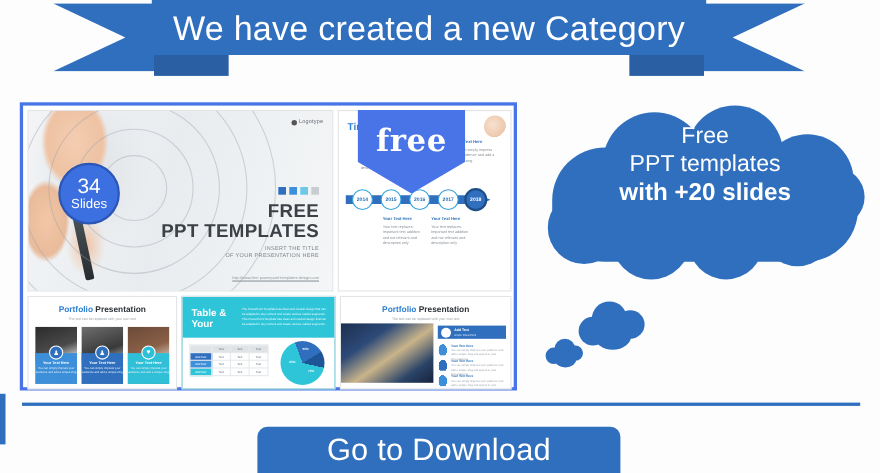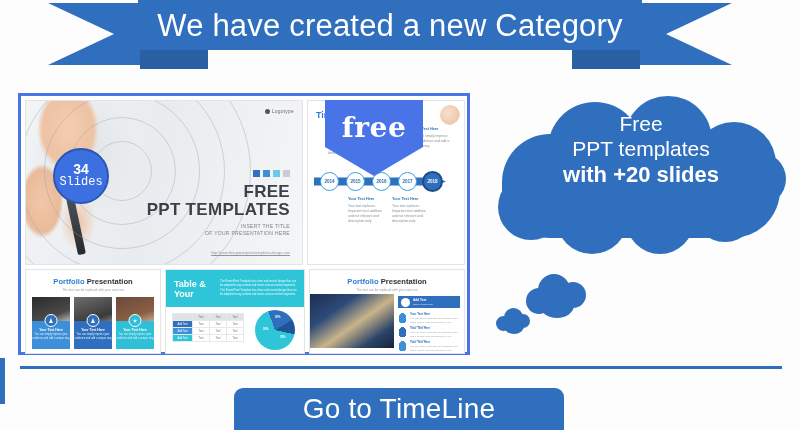--- a/index.html
+++ b/index.html
@@ -292,22 +292,22 @@
         <div class="cover-sub">
           <div>INSERT THE TITLE</div>
           <div>OF YOUR PRESENTATION HERE</div>
         </div>
         <div class="cover-url">http://www.free-powerpoint-templates-design.com</div>
       </div>
 
       <div style="position:absolute;left:28px;top:48px;width:56px;height:56px;border-radius:50%;
                   background:#3C6FE0;border:2px solid #2b56b5;display:flex;flex-direction:column;
                   align-items:center;justify-content:center;color:#fff;z-index:9;">
-        <div style="font-size:14px;font-weight:bold;line-height:1;">34</div>
-        <div style="font-size:12px;line-height:1.1;font-family:Liberation Mono, monospace;">Slides</div>
+        <div style="font-size:19px;font-weight:normal;line-height:1;">34</div>
+        <div style="font-size:12px;line-height:1.1;">Slides</div>
       </div>
 
       <div class="slide-timeline">
         <div class="tl-title"><b>TimeLine</b><span> Layout</span></div>
         <div class="tl-corner"></div>
 
         <div class="tl-cap" style="left:20px; top:28px;"><span class="h">Your Text  Here</span><span>Your text replaces. Important text addition and not relevant and description only</span></div>
         <div class="tl-cap" style="left:62px; top:28px;"><span class="h">Your Text  Here</span><span>Your text replaces. Important text addition and not relevant and description only</span></div>
         <div class="tl-cap hl" style="left:104px;top:26px;"><span class="h">Your Text  Here</span><span>You can simply impress your audience and add a unique zing</span></div>
         <div class="tl-cap" style="left:40px; top:96px;"><span class="h">Your Text  Here</span><span>Your text replaces. Important text addition and not relevant and description only</span></div>
@@ -452,16 +452,16 @@
       <i style="left:0px;  top:8px;  width:15px; height:15px;"></i>
       <i style="left:8px;  top:0px;  width:19px; height:19px;"></i>
       <i style="left:20px; top:6px;  width:14px; height:14px;"></i>
       <i style="left:8px;  top:11px; width:20px; height:15px;"></i>
     </div>
   </div>
 
   <div class="left-bar"></div>
   <div class="rule"></div>
   <div class="cta">
-    <span>Go to TimeLine</span>
+    <span>Go to Download</span>
   </div>
 
 </div>
 
 </body></html>

